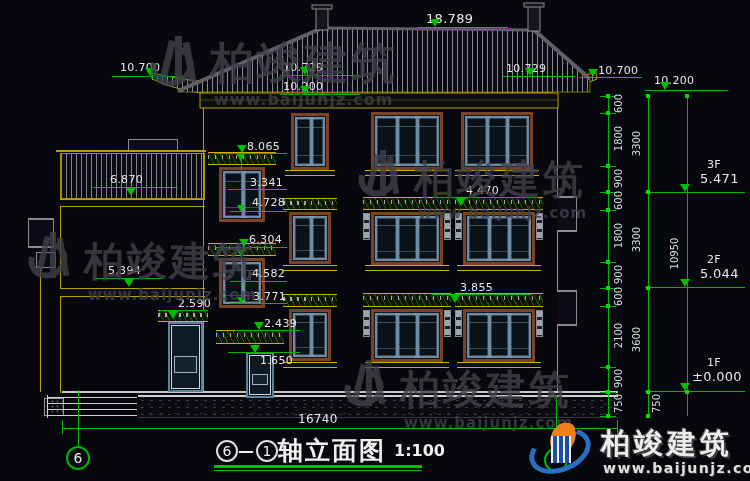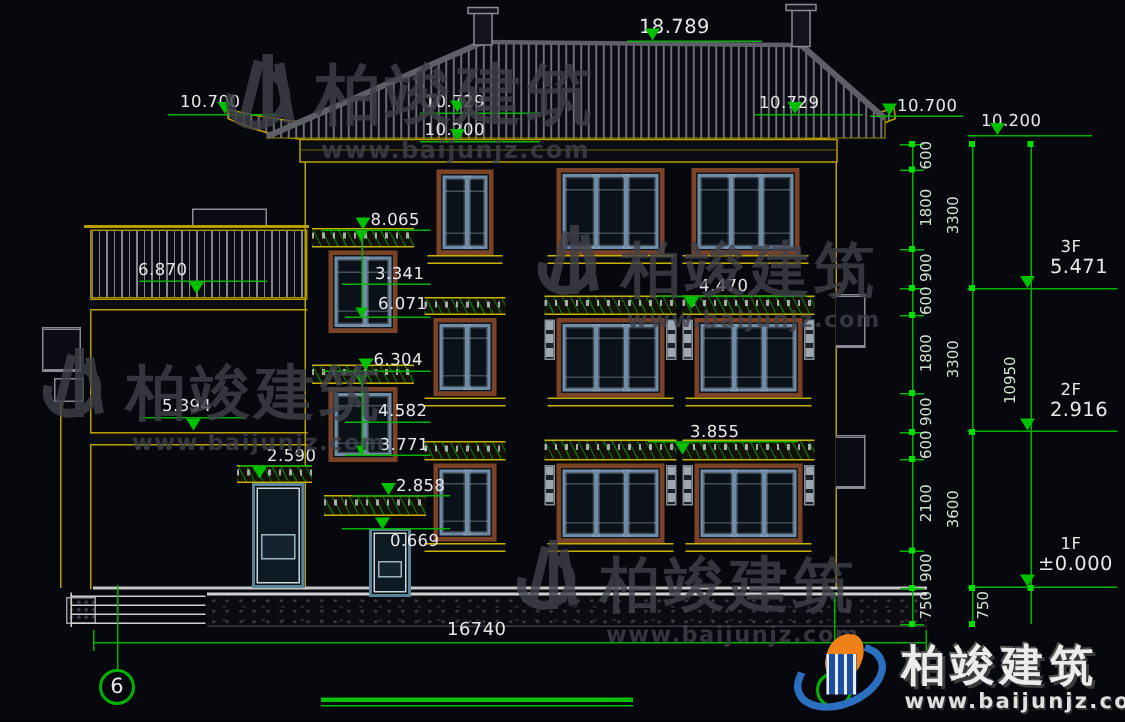--- a/index.html
+++ b/index.html
@@ -247,50 +247,50 @@
   <div class="gl" style="left:645px;top:90px;width:83px"></div>
   <div class="tri" style="left:660px;top:82px"></div>
 
   <div class="dt" style="left:247px;top:140px">8.065</div>
   <div class="gl" style="left:215px;top:153px;width:72px"></div>
   <div class="tri" style="left:237px;top:145px"></div>
 
   <div class="dt" style="left:250px;top:176px">3.341</div>
   <div class="gl" style="left:228px;top:189px;width:59px"></div>
 
-  <div class="dt" style="left:252px;top:196px">6.071</div>
+  <div class="dt" style="left:252px;top:196px">4.728</div>
   <div class="gl" style="left:230px;top:211px;width:57px"></div>
 
   <div class="dt" style="left:249px;top:233px">6.304</div>
   <div class="gl" style="left:215px;top:247px;width:72px"></div>
   <div class="tri" style="left:239px;top:239px"></div>
 
   <div class="dt" style="left:252px;top:267px">4.582</div>
   <div class="gl" style="left:230px;top:281px;width:57px"></div>
 
   <div class="dt" style="left:253px;top:290px">3.771</div>
   <div class="gl" style="left:230px;top:303px;width:57px"></div>
 
-  <div class="dt" style="left:264px;top:317px">2.858</div>
+  <div class="dt" style="left:264px;top:317px">2.439</div>
   <div class="gl" style="left:235px;top:330px;width:65px"></div>
   <div class="tri" style="left:254px;top:322px"></div>
 
   <div class="gl" style="left:228px;top:352px;width:72px"></div>
   <div class="tri" style="left:250px;top:345px"></div>
-  <div class="dt" style="left:260px;top:354px">0.669</div>
+  <div class="dt" style="left:260px;top:354px">1.650</div>
 
   <div class="dt" style="left:466px;top:184px">4.470</div>
   <div class="gl" style="left:438px;top:197px;width:100px"></div>
   <div class="tri" style="left:456px;top:198px"></div>
 
   <div class="dt" style="left:460px;top:281px">3.855</div>
   <div class="gl" style="left:432px;top:294px;width:100px"></div>
   <div class="tri" style="left:450px;top:295px"></div>
 
-  <div class="dt" style="left:92px;top:173px">6.870</div>
+  <div class="dt" style="left:110px;top:173px">6.870</div>
   <div class="gl" style="left:93px;top:187px;width:85px"></div>
   <div class="tri" style="left:126px;top:188px"></div>
 
   <div class="dt" style="left:108px;top:264px">5.394</div>
   <div class="gl" style="left:93px;top:278px;width:70px"></div>
   <div class="tri" style="left:124px;top:279px"></div>
 
   <div class="dt" style="left:178px;top:297px">2.590</div>
   <div class="gl" style="left:160px;top:310px;width:48px"></div>
   <div class="tri" style="left:168px;top:311px"></div>
@@ -347,37 +347,40 @@
   <div class="vt" style="left:614px;top:334px">3600</div>
   <div class="vt" style="left:634px;top:398px">750</div>
 
   <div class="vt" style="left:652px;top:248px">10950</div>
 
   <div class="dt" style="left:707px;top:158px">3F</div>
   <div class="dt big" style="left:700px;top:171px">5.471</div>
   <div class="gl" style="left:645px;top:192px;width:100px"></div>
   <div class="tri" style="left:680px;top:184px"></div>
   <div class="dt" style="left:707px;top:253px">2F</div>
-  <div class="dt big" style="left:700px;top:266px">2.916</div>
+  <div class="dt big" style="left:700px;top:266px">5.044</div>
   <div class="gl" style="left:645px;top:287px;width:100px"></div>
   <div class="tri" style="left:680px;top:279px"></div>
   <div class="dt" style="left:707px;top:356px">1F</div>
   <div class="dt big" style="left:692px;top:369px">±0.000</div>
   <div class="gl" style="left:645px;top:391px;width:100px"></div>
   <div class="tri" style="left:680px;top:383px"></div>
 
   <div class="gl" style="left:62px;top:428px;width:556px"></div>
   <div class="gv" style="left:62px;top:420px;height:14px"></div>
   <div class="gv" style="left:617px;top:420px;height:14px"></div>
   <div class="dt" style="left:298px;top:412px;font-size:12px">16740</div>
   <div class="gv" style="left:78px;top:390px;height:56px"></div>
   <div class="bubble" style="left:66px;top:446px">6</div>
   <div class="gv" style="left:556px;top:395px;height:53px"></div>
   <div class="bubble" style="left:544px;top:448px"></div>
 
+  <div class="titlebar" style="left:216px;top:434px">
+    <span class="circnum">6</span><span class="ttext" style="font-size:16px">—</span><span class="circnum">1</span><span class="ttext">轴立面图</span><span class="tscale">1:100</span>
+  </div>
   <div class="uline" style="left:214px;top:465px;width:208px;height:3px"></div>
   <div class="uline" style="left:214px;top:470px;width:208px;height:1px"></div>
 
   <div class="wm" style="left:148px;top:30px;width:260px;height:86px">
     <span class="wm-logo" style="left:0;top:4px;width:56px;height:66px">
       <span class="arc" style="left:2px;top:12px"></span>
       <span class="bar" style="left:16px;top:6px;width:7px;height:42px;transform:rotate(14deg)"></span>
       <span class="bar" style="left:27px;top:2px;width:7px;height:48px"></span>
       <span class="bar" style="left:38px;top:8px;width:7px;height:40px;transform:rotate(-10deg)"></span>
     </span>

